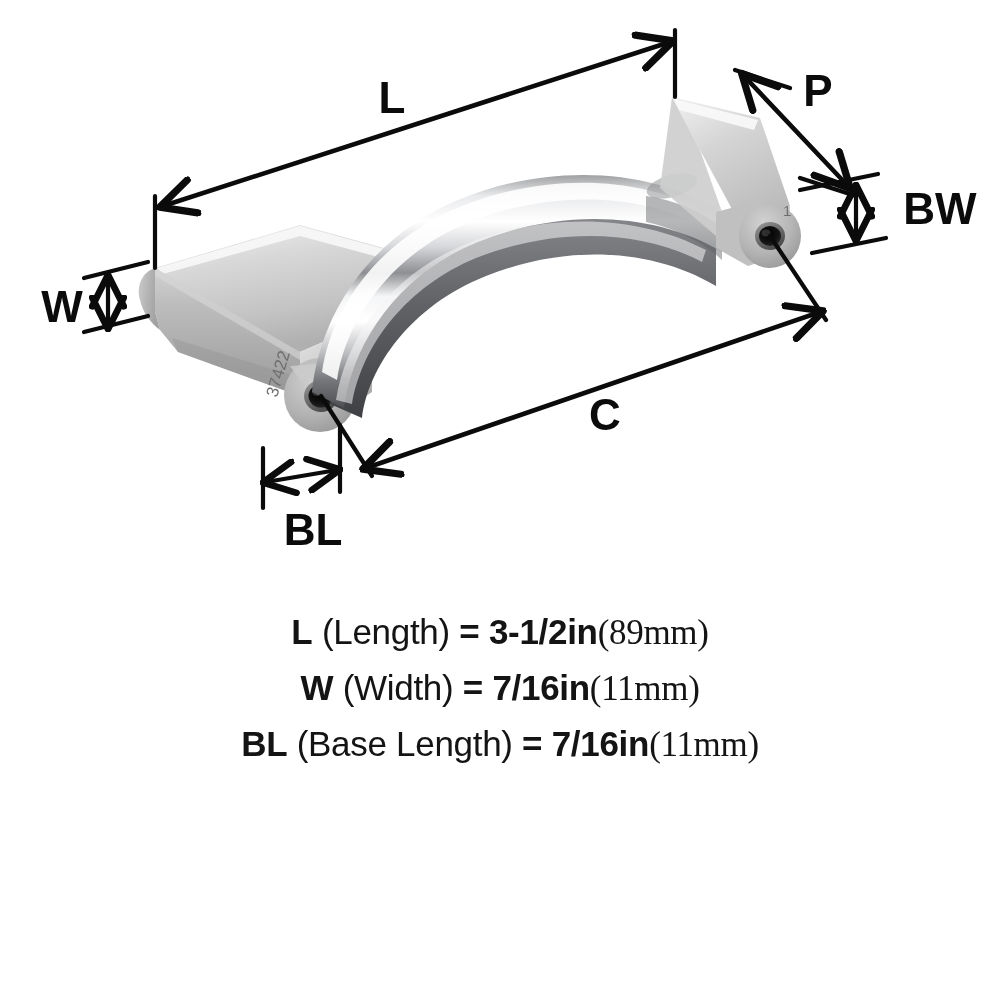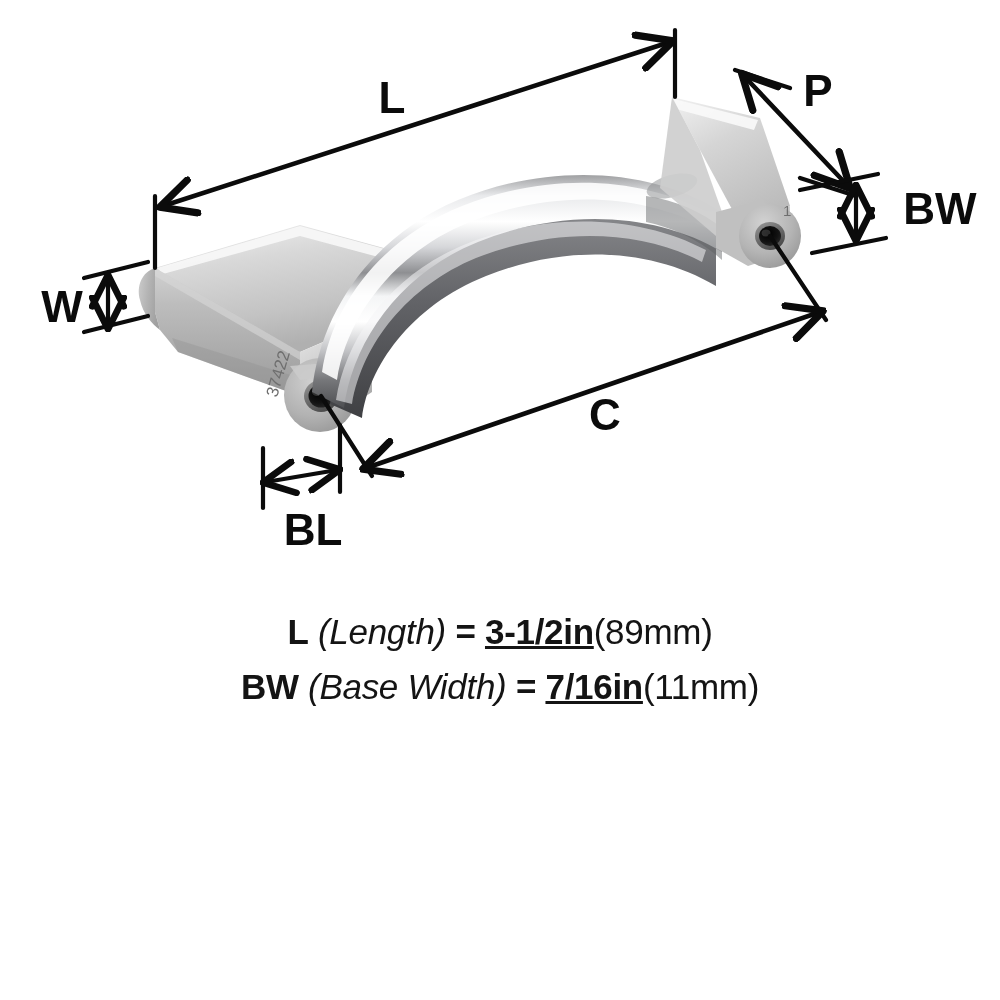--- a/index.html
+++ b/index.html
@@ -50,31 +50,30 @@
     line-height: 55px;
     letter-spacing: -0.3px;
     white-space: nowrap;
     color: #141414;
   }
   .sym {
     font-weight: bold;
   }
   .nm {
     font-weight: normal;
-    font-style: italic;
   }
   .eq {
     font-weight: bold;
   }
   .val {
     font-weight: bold;
-    text-decoration: underline;
   }
   .mm {
     font-weight: normal;
+    font-family: Liberation Serif, serif;
   }
   .dim-label {
     font-family: "Liberation Sans", sans-serif;
     font-weight: bold;
     fill: #0b0b0b;
   }
   .engrave {
     font-family: "Liberation Sans", sans-serif;
     fill: #6e6e6e;
     font-weight: normal;
@@ -312,16 +311,17 @@
           <line x1="266" y1="482" x2="337" y2="470" stroke-width="4.2" marker-start="url(#arrowEnd)" marker-end="url(#arrowEnd)"></line>
         </g>
         <text class="dim-label" x="313" y="545" font-size="44" text-anchor="middle" stroke="none">BL</text>
       </g>
     </svg>
   </div>
 
   <div id="legend-area">
 
   <div class="legend-line"><span class="sym">L</span> <span class="nm">(Length)</span> <span class="eq">=</span> <span class="val">3-1/2in</span><span class="mm">(89mm)</span></div>
-      <div class="legend-line"><span class="sym">BW</span> <span class="nm">(Base Width)</span> <span class="eq">=</span> <span class="val">7/16in</span><span class="mm">(11mm)</span></div>
+      <div class="legend-line"><span class="sym">W</span> <span class="nm">(Width)</span> <span class="eq">=</span> <span class="val">7/16in</span><span class="mm">(11mm)</span></div>
+      <div class="legend-line"><span class="sym">BL</span> <span class="nm">(Base Length)</span> <span class="eq">=</span> <span class="val">7/16in</span><span class="mm">(11mm)</span></div>
     </div>
 
 </div>
 
 </body></html>

